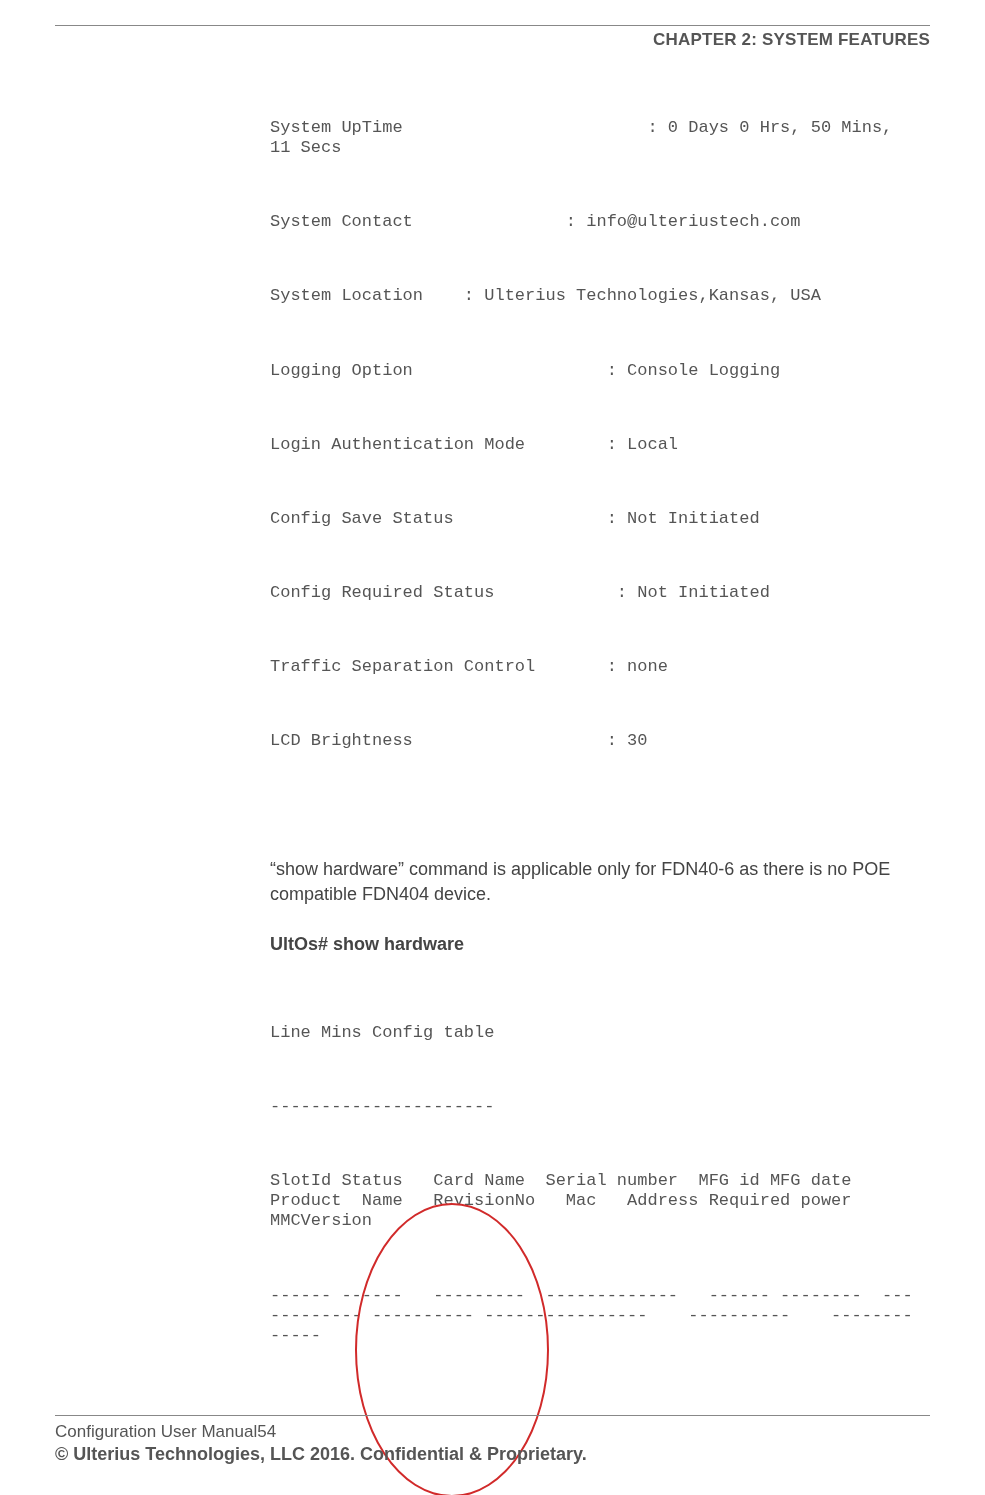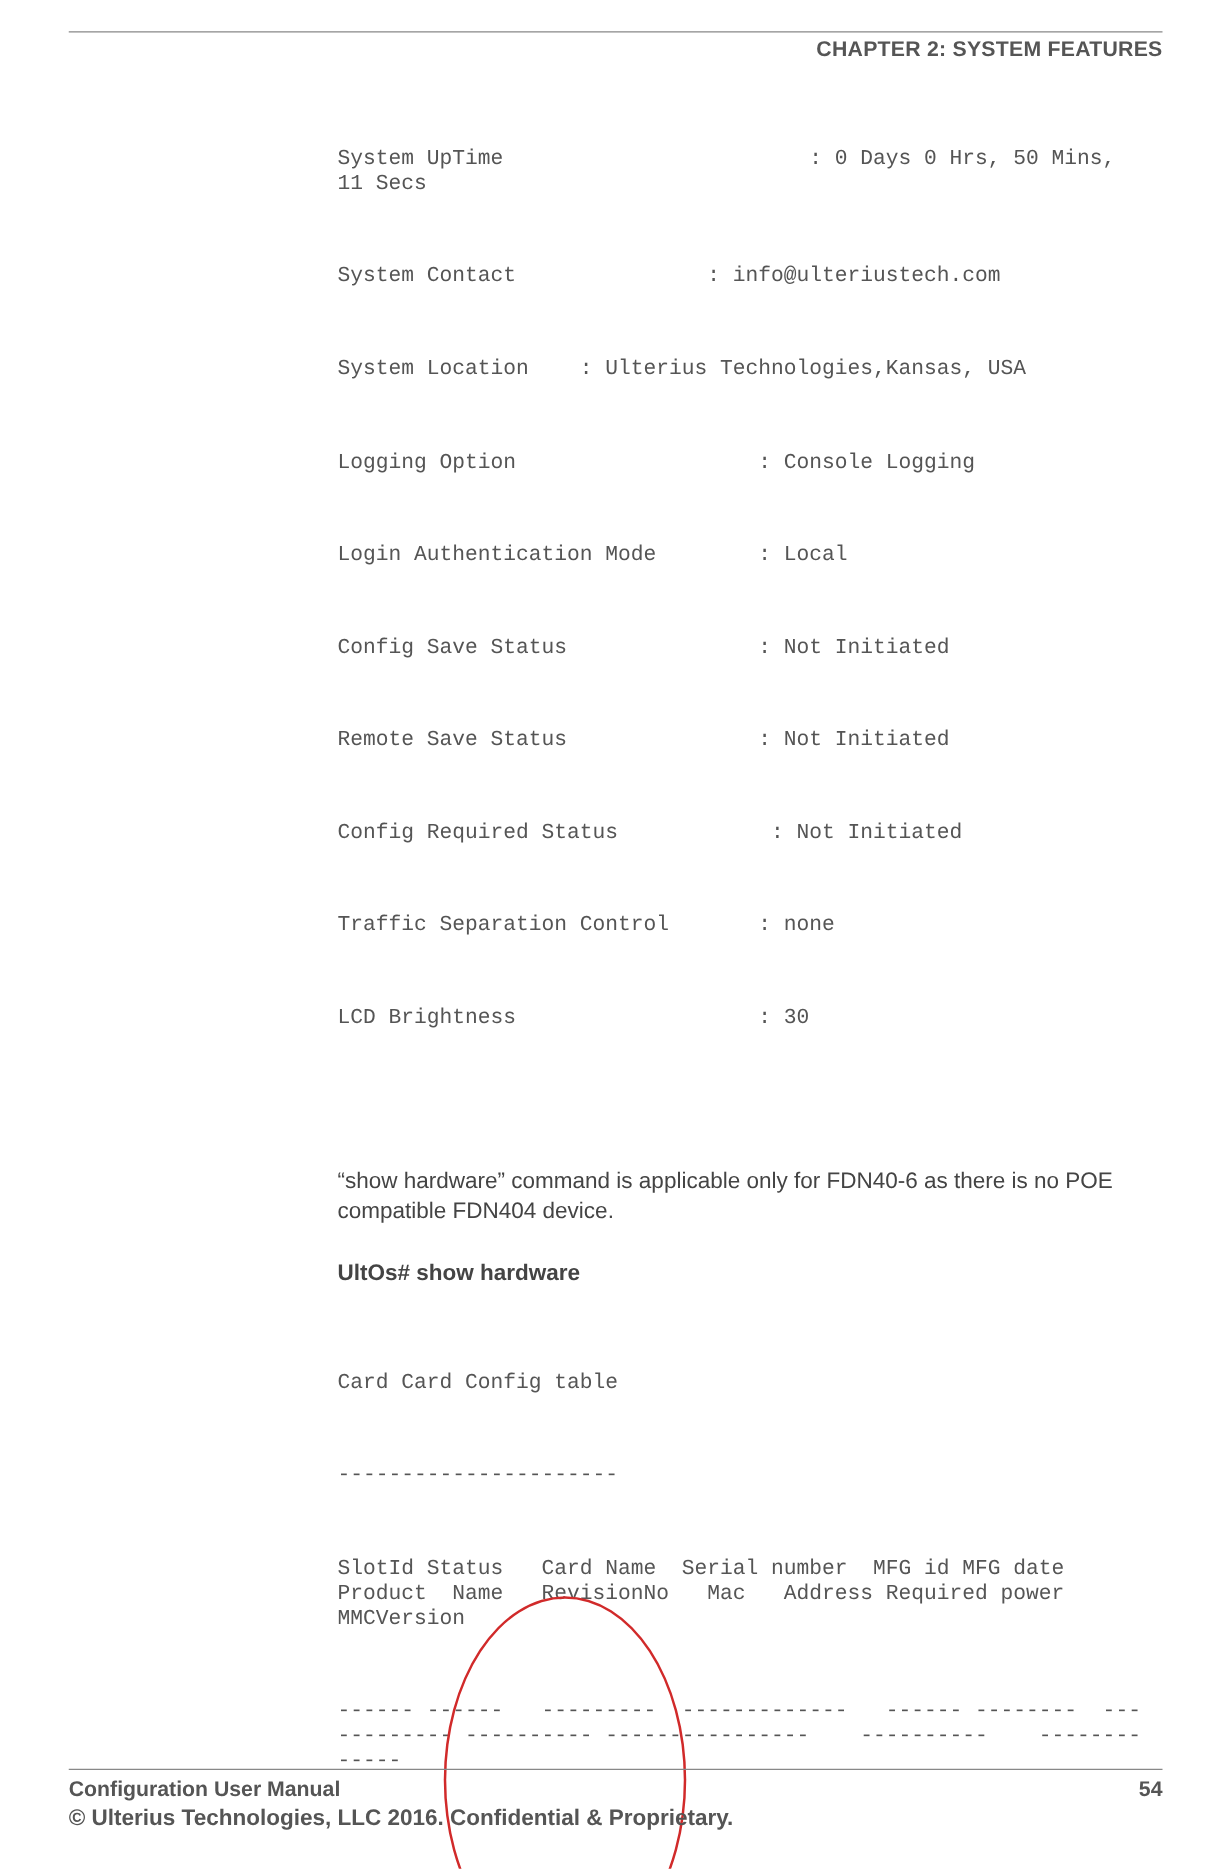--- a/index.html
+++ b/index.html
@@ -54,22 +54,22 @@
     width:190px;
     height:290px;
     pointer-events:none;
   }
   .footer{
     position:absolute;
     left:55px;right:55px;bottom:30px;
   }
   .bottom-rule{border-top:1px solid #888;margin-bottom:6px;}
   .footer-row{
-    display:flex;justify-content:space-between;
-    font-weight:bold;color:#555;font-size:17px;
+    display:flex;justify-content:flex-start;
+    font-weight:normal;color:#555;font-size:17px;
   }
   .footer-copy{
     font-weight:bold;color:#555;font-size:18px;margin-top:2px;
   }
 </style>
 </head>
 <body>
 
 <div class="page">
   <div class="top-rule"></div>
@@ -77,32 +77,31 @@
 
   <div class="content">
 
     <div class="mono-block">
       <p>System UpTime                        : 0 Days 0 Hrs, 50 Mins, 11 Secs</p>
       <p>System Contact               : info@ulteriustech.com</p>
       <p>System Location    : Ulterius Technologies,Kansas, USA</p>
       <p>Logging Option                   : Console Logging</p>
       <p>Login Authentication Mode        : Local</p>
       <p>Config Save Status               : Not Initiated</p>
-      <p>Remote Save Status               : Not Initiated</p>
       <p>Config Required Status            : Not Initiated</p>
       <p>Traffic Separation Control       : none</p>
       <p>LCD Brightness                   : 30</p>
     </div>
 
     <div class="note-heading">“show hardware” command is applicable only for FDN40-6 as there is no POE compatible FDN404 device.</div>
 
     <div class="cmd-heading">UltOs# show hardware</div>
 
     <div class="mono-block" style="position:relative;">
-      <p>Card Card Config table</p>
+      <p>Line Mins Config table</p>
       <p>----------------------</p>
       <p>SlotId Status   Card Name  Serial number  MFG id MFG date       Product  Name   RevisionNo   Mac   Address Required power MMCVersion</p>
       <p>------ ------   ---------  -------------   ------ --------  ------------ ---------- ----------------    ----------    -------------</p>
       
       
       
       
       
 
       <div class="ellipse" style="left:85px;top:220px;"></div>

